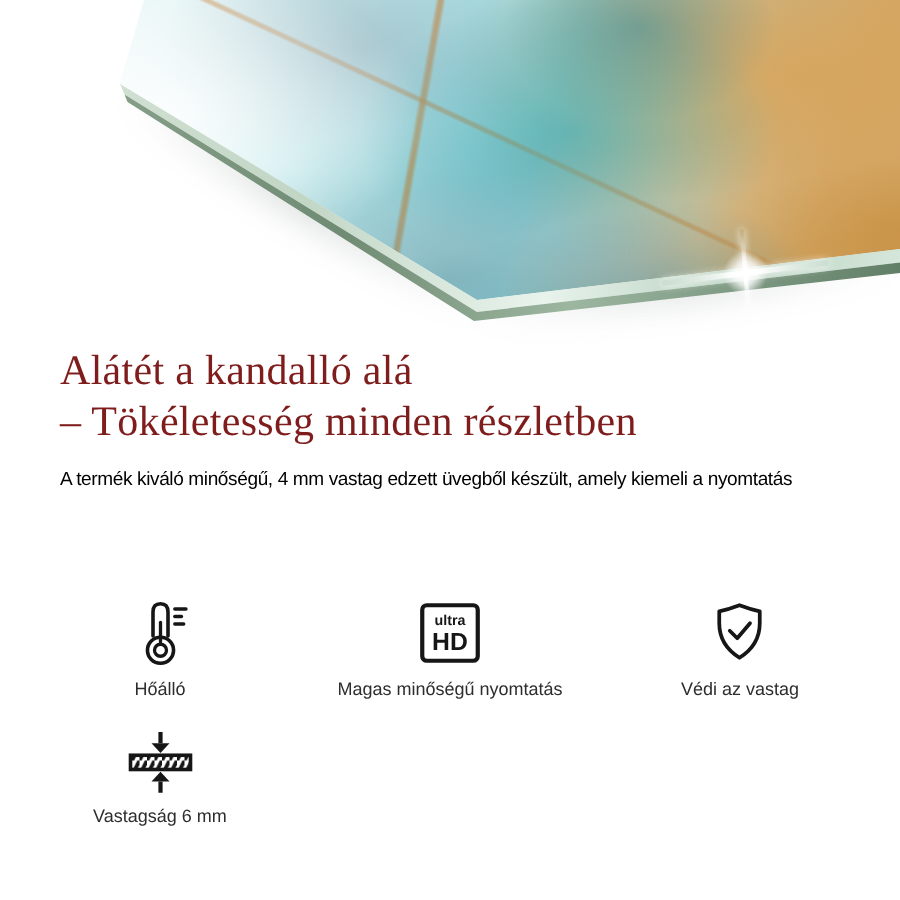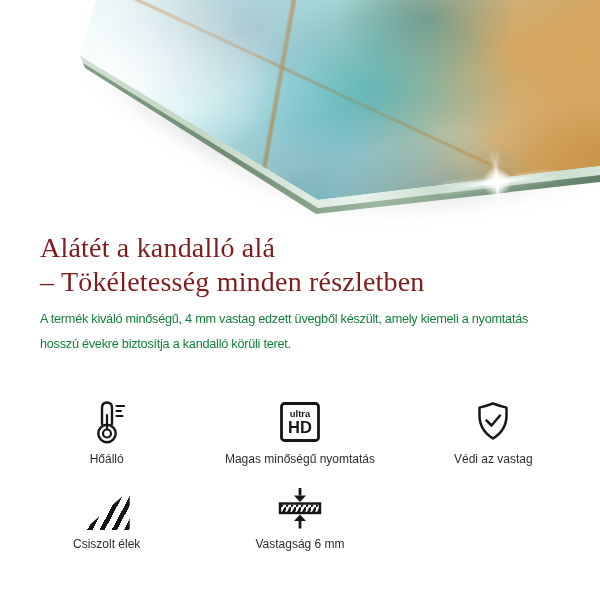--- a/index.html
+++ b/index.html
@@ -73,21 +73,21 @@
   .headline {
     position:absolute; left:40px; top:231px;
     font-family:"Liberation Serif", "DejaVu Serif", serif;
     font-weight:400; font-size:28px; line-height:34px; color:#7f1d1d;
     letter-spacing:0.2px;
   }
   .headline .hl-line { display:block; white-space:nowrap; }
 
   .desc {
     position:absolute; left:40px; top:307px;
-    font-size:12.7px; line-height:25px; color:#15803d; letter-spacing:-0.25px;
+    font-size:12.7px; line-height:25px; color:#000000; letter-spacing:-0.25px;
   }
   .desc .desc-line { display:block; white-space:nowrap; }
 
   
   .features {
     position:absolute; left:10px; top:398px; width:580px;
     display:grid; grid-template-columns:repeat(3,1fr); row-gap:16px;
   }
   .feature { display:flex; flex-direction:column; align-items:center; }
   .icon-box { height:48px; display:flex; align-items:flex-end; justify-content:flex-end; }
@@ -119,21 +119,20 @@
     </div>
   </div>
 
   <h1 class="headline">
     <span class="hl-line">Alátét a kandalló alá</span>
     <span class="hl-line">– Tökéletesség minden részletben</span>
   </h1>
 
   <p class="desc">
     <span class="desc-line">A termék kiváló minőségű, 4 mm vastag edzett üvegből készült, amely kiemeli a nyomtatás</span>
-    <span class="desc-line">hosszú évekre biztosítja a kandalló körüli teret.</span>
   </p>
 
   <div class="features">
 
     <div class="feature">
       <div class="icon-box">
         <svg class="icon" width="48" height="48" viewBox="0 0 48 48" fill="none" stroke="#161616" stroke-width="2.4" stroke-linecap="round">
           <path d="M19 26 V10 Q19 4.5 24 4.5 Q29 4.5 29 10 V26"></path>
           <circle cx="24" cy="35.5" r="8.7"></circle>
           <circle cx="24" cy="35.5" r="4" stroke-width="2.2"></circle>
@@ -161,26 +160,20 @@
       <div class="icon-box">
         <svg class="icon" width="48" height="48" viewBox="0 0 48 48" fill="none" stroke="#161616" stroke-width="2.5" stroke-linecap="round" stroke-linejoin="round">
           <path d="M24 5.5 C28 7 33 8.6 37.5 9.6 V17.5 C37.5 27.5 32 35.5 24 40.5 C16 35.5 10.5 27.5 10.5 17.5 V9.6 C15 8.6 20 7 24 5.5 Z"></path>
           <path d="M17.5 22.5 L22.5 27.5 L31 17.5"></path>
         </svg>
       </div>
       <div class="feature-label">Védi az vastag</div>
     </div>
 
 
-    <div class="feature">
-      <div class="icon-box">
-        <div class="tri-stripes"></div>
-      </div>
-      <div class="feature-label">Csiszolt élek</div>
-    </div>
 
     <div class="feature">
       <div class="icon-box">
         <svg class="icon" width="48" height="44" viewBox="0 0 48 44">
           <defs>
             <pattern id="hatch4mm" patternUnits="userSpaceOnUse" width="5" height="10">
               <path d="M0 10 L5 0" stroke="#161616" stroke-width="2.6"></path>
             </pattern>
           </defs>
           <rect x="22.6" y="1" width="2.8" height="7.5" fill="#161616"></rect>

